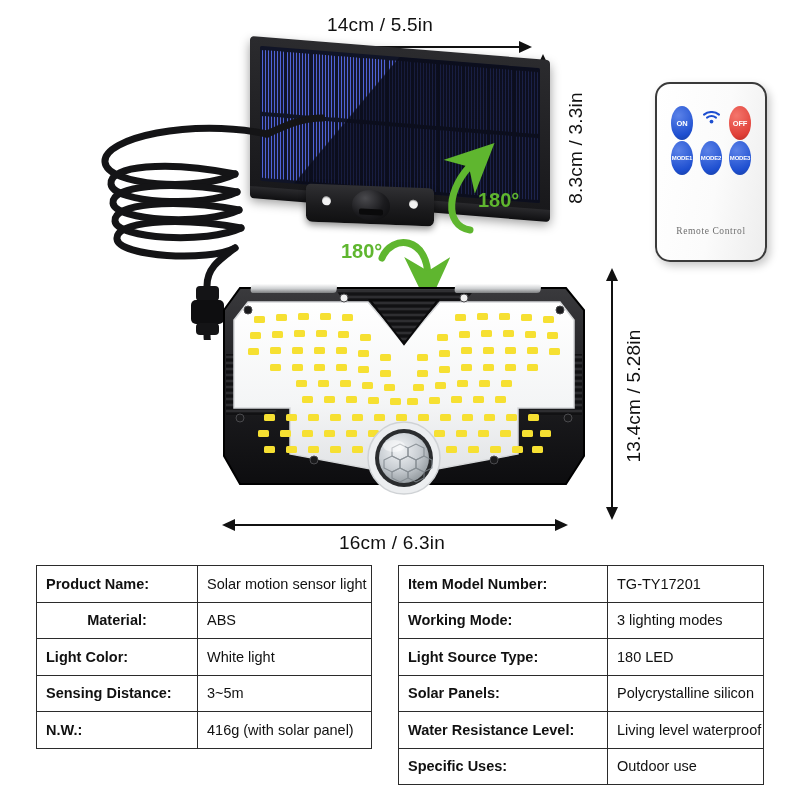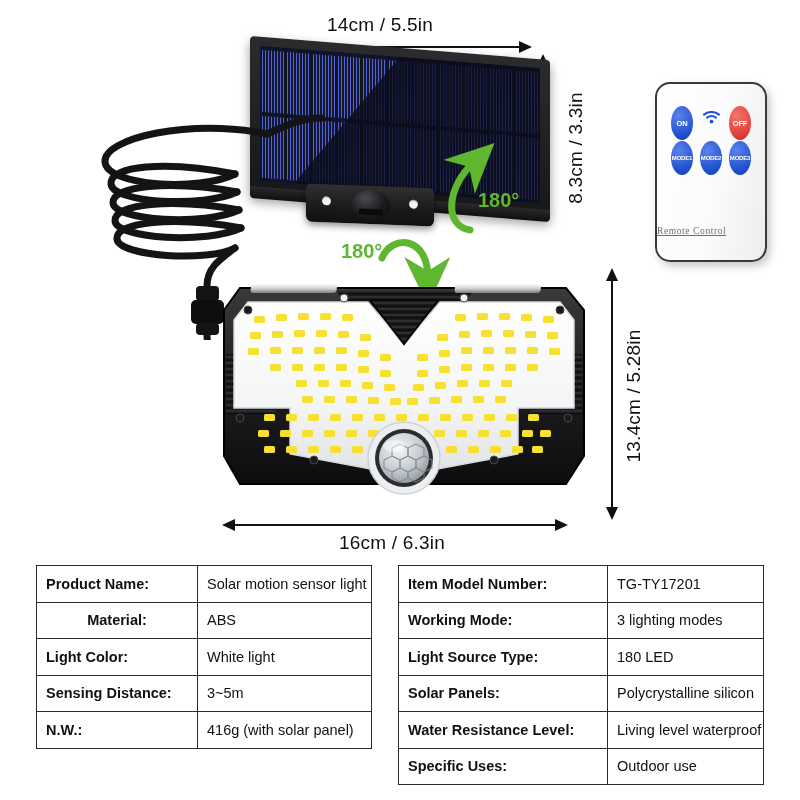--- a/index.html
+++ b/index.html
@@ -136,23 +136,23 @@
     position:absolute;width:22px;height:34px;border-radius:50%;
     display:flex;align-items:center;justify-content:center;
     color:#fff;font-size:7.5px;font-weight:700;
     font-family:"Liberation Sans", sans-serif;
     letter-spacing:-.2px;
   }
   .rbtn.on{background:radial-gradient(circle at 34% 28%,#5b82e8,#1e4fd0 70%,#163d9f);}
   .rbtn.off{background:radial-gradient(circle at 34% 28%,#f4756c,#e03f37 70%,#b52a23);}
   .rbtn.mode{background:radial-gradient(circle at 34% 28%,#5b82e8,#1e4fd0 70%,#163d9f);font-size:6px;}
   .remote-caption{
-    position:absolute;left:0;right:0;bottom:24px;text-align:left;
+    position:absolute;left:0;right:0;bottom:24px;text-align:center;
     font-family:"Liberation Serif", serif;
-    font-size:9.5px;color:#6e6e6e;letter-spacing:.6px;text-decoration:underline;
+    font-size:9.5px;color:#6e6e6e;letter-spacing:.6px;
   }
 </style>
 </head>
 <body>
 
 <div id="stage">
 
   <div class="dim-label" style="left:327px;top:14px;">14cm / 5.5in</div>
   <div class="arrow-line arrow-h" style="left:272px;top:46px;width:248px;"></div>
   <div class="ah ah-l" style="left:260px;top:41px;"></div>

